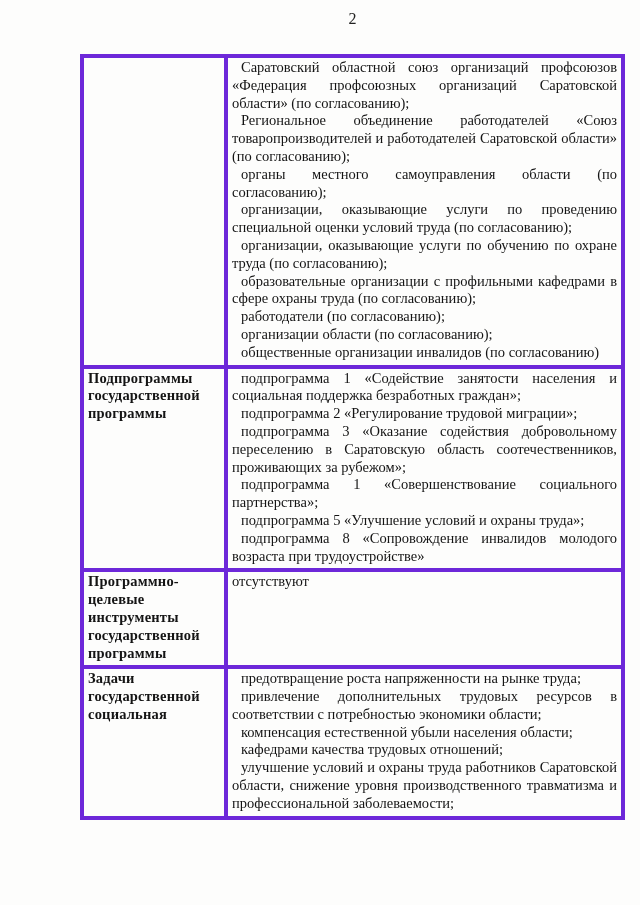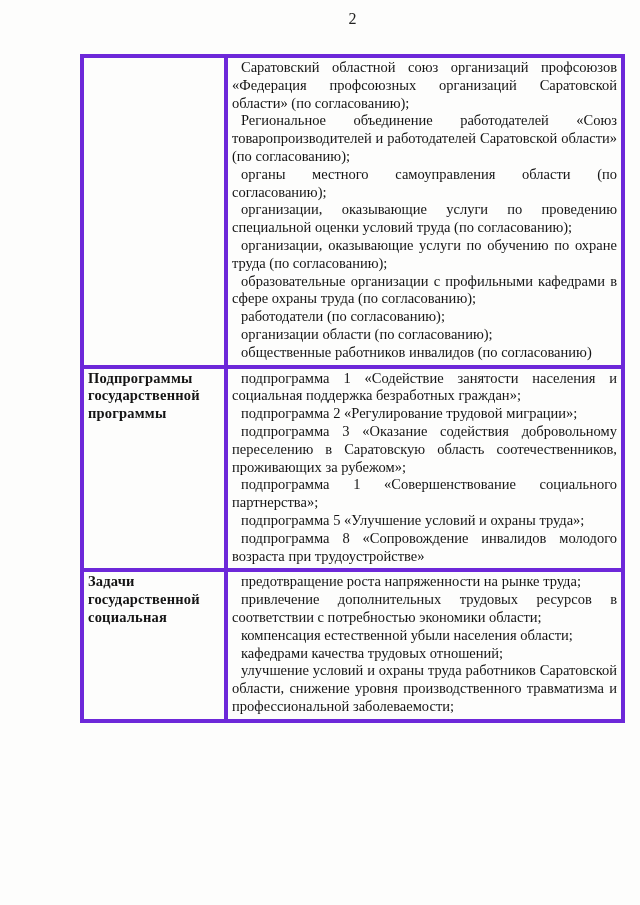--- a/index.html
+++ b/index.html
@@ -70,32 +70,38 @@
           <td class="label-cell"></td>
           <td class="content-cell">
             <p>Саратовский областной союз организаций профсоюзов «Федерация профсоюзных организаций Саратовской области» (по согласованию);</p>
             <p>Региональное объединение работодателей «Союз товаропроизводителей и работодателей Саратовской области» (по согласованию);</p>
             <p>органы местного самоуправления области (по согласованию);</p>
             <p>организации, оказывающие услуги по проведению специальной оценки условий труда (по согласованию);</p>
             <p>организации, оказывающие услуги по обучению по охране труда (по согласованию);</p>
             <p>образовательные организации с профильными кафедрами в сфере охраны труда (по согласованию);</p>
             <p>работодатели (по согласованию);</p>
             <p>организации области (по согласованию);</p>
-            <p>общественные работников инвалидов (по согласованию)</p>
+            <p>общественные организации инвалидов (по согласованию)</p>
           </td>
         </tr>
         <tr>
           <td class="label-cell">Подпрограммы государственной программы</td>
           <td class="content-cell">
             <p>подпрограмма 1 «Содействие занятости населения и социальная поддержка безработных граждан»;</p>
             <p>подпрограмма 2 «Регулирование трудовой миграции»;</p>
             <p>подпрограмма 3 «Оказание содействия добровольному переселению в Саратовскую область соотечественников, проживающих за рубежом»;</p>
             <p>подпрограмма 1 «Совершенствование социального партнерства»;</p>
             <p>подпрограмма 5 «Улучшение условий и охраны труда»;</p>
             <p>подпрограмма 8 «Сопровождение инвалидов молодого возраста при трудоустройстве»</p>
+          </td>
+        </tr>
+        <tr>
+          <td class="label-cell">Программно-целевые инструменты государственной программы</td>
+          <td class="content-cell">
+            <p class="no-indent">отсутствуют</p>
           </td>
         </tr>
         <tr>
           <td class="label-cell">Задачи государственной социальная</td>
           <td class="content-cell">
             <p>предотвращение роста напряженности на рынке труда;</p>
             <p>привлечение дополнительных трудовых ресурсов в соответствии с потребностью экономики области;</p>
             <p>компенсация естественной убыли населения области;</p>
             <p>кафедрами качества трудовых отношений;</p>
             <p>улучшение условий и охраны труда работников Саратовской области, снижение уровня производственного травматизма и профессиональной заболеваемости;</p>

